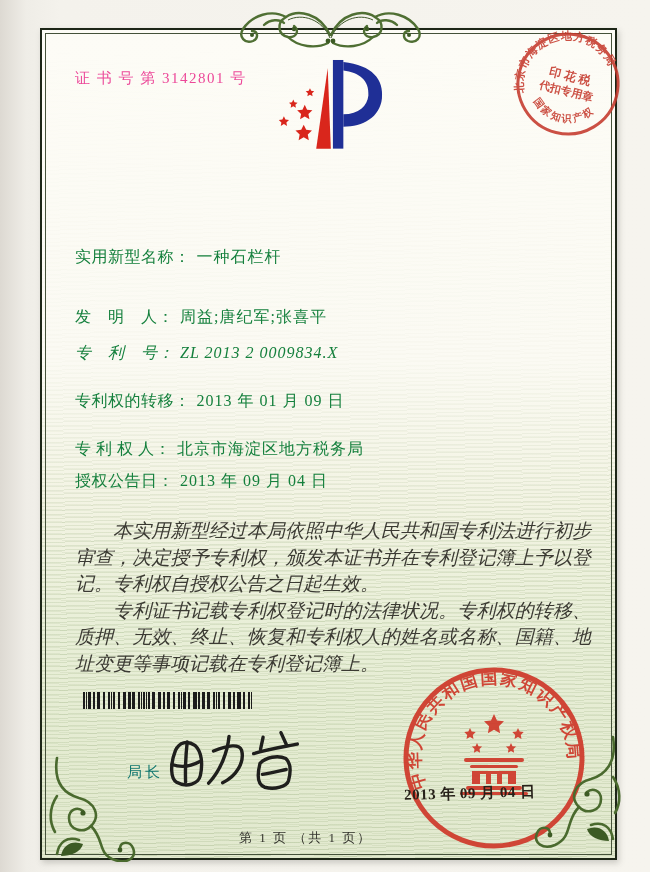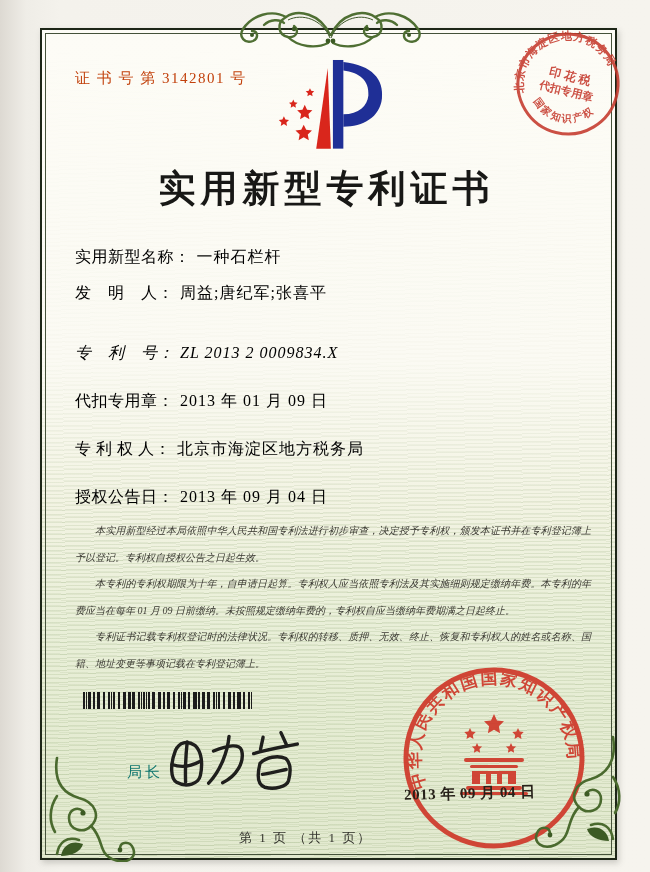--- a/index.html
+++ b/index.html
@@ -23,28 +23,28 @@
   
   .guilloche{
     position:absolute;inset:0;
     background:
       repeating-linear-gradient(178deg, rgba(116,146,86,.16) 0 1px, transparent 1px 4px),
       repeating-linear-gradient(2deg, rgba(116,146,86,.10) 0 1px, transparent 1px 6px);
     -webkit-mask-image:linear-gradient(180deg,transparent 0%,rgba(0,0,0,.15) 40%,#000 62%);
             mask-image:linear-gradient(180deg,transparent 0%,rgba(0,0,0,.15) 40%,#000 62%);
   }
   .abs{position:absolute;}
-  .cert-number{left:75px;top:69px;font-size:15px;letter-spacing:1.5px;color:#c2410c;}
+  .cert-number{left:75px;top:69px;font-size:15px;letter-spacing:1.5px;color:#ec4899;}
   .title{left:40px;top:164px;width:573px;text-align:center;font-size:37px;font-weight:700;
          letter-spacing:5px;color:#181816;}
   .fields{left:75px;top:247px;width:500px;}
-  .frow{position:absolute;left:0;white-space:nowrap;font-size:16px;color:#000000;}
+  .frow{position:absolute;left:0;white-space:nowrap;font-size:16px;color:#15803d;}
   .frow .flabel{letter-spacing:.5px;}
   .frow .fvalue{margin-left:6px;letter-spacing:1px;}
-  .paras{left:75px;top:518px;width:516px;font-size:10px;line-height:26.5px;
+  .paras{left:75px;top:518px;width:516px;font-size:19px;line-height:26.5px;
          color:#3b3a33;text-align:justify;font-style:italic;}
   .paras p{margin:0;text-indent:2em;}
   .barcode{left:83px;top:692px;width:170px;height:17px;
     background-image:
       repeating-linear-gradient(90deg,#1c1c1c 0 2px,transparent 2px 5px),
       repeating-linear-gradient(90deg,#1c1c1c 0 1px,transparent 1px 7px),
       repeating-linear-gradient(90deg,transparent 0 3px,#1c1c1c 3px 4px,transparent 4px 11px);
   }
   .signer-title{left:127px;top:763px;font-size:15px;letter-spacing:3px;color:#0f766e;}
   .signature{left:158px;top:724px;width:170px;height:80px;transform:rotate(-2deg);}
@@ -128,46 +128,44 @@
     <text font-size="11" fill="#c5392c" font-weight="700" letter-spacing="1">
       <textPath href="#taxTop" startOffset="4">北京市海淀区地方税务局</textPath>
     </text>
     <text font-size="10" fill="#c5392c" font-weight="700" letter-spacing="2">
       <textPath href="#taxBottom" startOffset="8">国家知识产权局</textPath>
     </text>
     <text x="56" y="52" text-anchor="middle" font-size="12" font-weight="700" fill="#c5392c">印 花 税</text>
     <text x="56" y="67" text-anchor="middle" font-size="11" font-weight="700" fill="#c5392c">代扣专用章</text>
   </svg>
 
-  <div class="abs title">实用新型专利证书</div>
 
   <div class="abs fields">
     <div class="frow" style="top:0;">
       <span class="flabel">实用新型名称：</span><span class="fvalue">一种石栏杆</span>
     </div>
-    <div class="frow" style="top:36px;text-align:center;">
+    <div class="frow" style="top:60px;text-align:center;">
       <span class="flabel">发　明　人：</span><span class="fvalue">周益;唐纪军;张喜平</span>
     </div>
     <div class="frow" style="top:96px;font-style:italic;">
       <span class="flabel">专　利　号：</span><span class="fvalue">ZL 2013 2 0009834.X</span>
     </div>
     <div class="frow" style="top:144px;">
-      <span class="flabel">代扣专用章：</span><span class="fvalue">2013 年 01 月 09 日</span>
+      <span class="flabel">专利权的转移：</span><span class="fvalue">2013 年 01 月 09 日</span>
     </div>
     <div class="frow" style="top:192px;">
       <span class="flabel">专 利 权 人：</span><span class="fvalue">北京市海淀区地方税务局</span>
     </div>
-    <div class="frow" style="top:240px;">
+    <div class="frow" style="top:224px;">
       <span class="flabel">授权公告日：</span><span class="fvalue">2013 年 09 月 04 日</span>
     </div>
   </div>
 
   <div class="abs paras">
     <p>本实用新型经过本局依照中华人民共和国专利法进行初步审查，决定授予专利权，颁发本证书并在专利登记簿上予以登记。专利权自授权公告之日起生效。</p>
-    <p>本专利的专利权期限为十年，自申请日起算。专利权人应当依照专利法及其实施细则规定缴纳年费。本专利的年费应当在每年 01 月 09 日前缴纳。未按照规定缴纳年费的，专利权自应当缴纳年费期满之日起终止。</p>
     <p>专利证书记载专利权登记时的法律状况。专利权的转移、质押、无效、终止、恢复和专利权人的姓名或名称、国籍、地址变更等事项记载在专利登记簿上。</p>
   </div>
 
   <div class="abs barcode"></div>
 
   <div class="abs signer-title">局长</div>
   <svg class="abs signature" viewBox="0 0 170 80">
     <title>田力普</title>
     <g fill="none" stroke="#1f1f1d" stroke-width="3.4" stroke-linecap="round" stroke-linejoin="round">
       <path d="M18,24 C12,38 12,52 18,56 C28,62 40,58 42,50 C45,38 44,26 38,20 C30,14 22,16 18,24 Z"></path>

